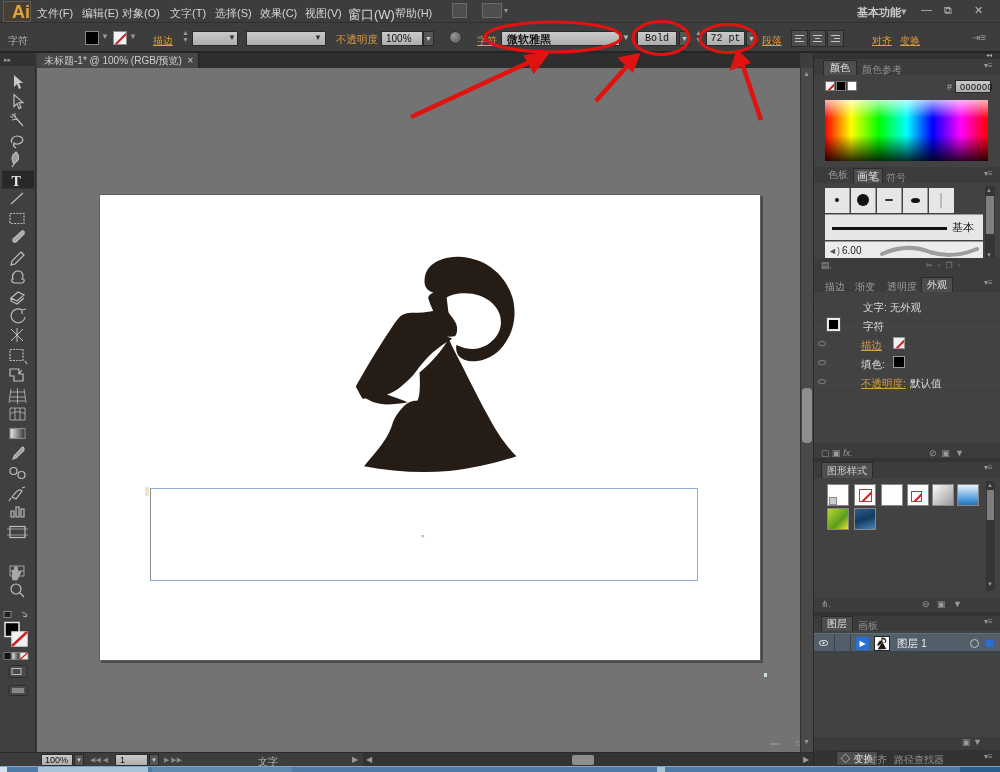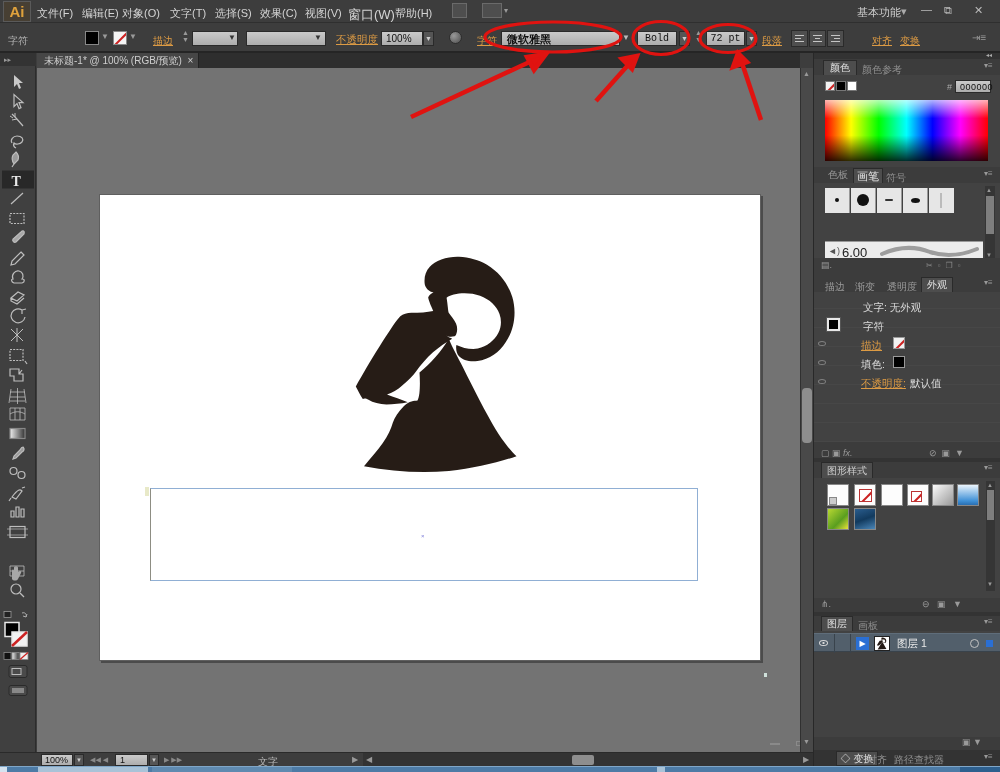--- a/index.html
+++ b/index.html
@@ -9,34 +9,34 @@
   .abs { position:absolute; }
   .txt { color:#c9c9c9; font-size:11px; white-space:nowrap; }
   .orange { color:#dd9b44; }
   .field { background:linear-gradient(#cacaca,#adadad); border:1px solid #2a2a2a; color:#111; }
 </style>
 </head>
 <body>
 <div id="app">
 
   <div class="abs" id="menubar" style="left:0;top:0;width:1000px;height:23px;background:#3d3d3d;border-bottom:1px solid #2f2f2f;">
-    <div class="abs" style="left:3px;top:1px;width:28px;height:21px;background:#473f33;border:1px solid #5a5a5a;color:#e0a23c;font-weight:bold;font-size:15px;text-align:center;line-height:20px;">Ai</div>
+    <div class="abs" style="left:3px;top:1px;width:28px;height:21px;background:#473f33;border:1px solid #5a5a5a;color:#e0a23c;font-weight:bold;font-size:18px;text-align:right;line-height:20px;">Ai</div>
     <div class="abs txt" style="left:37px;top:6px;font-size:11px;color:#d4d4d4;">文件(F)</div>
     <div class="abs txt" style="left:82px;top:6px;font-size:11px;color:#d4d4d4;">编辑(E)</div>
     <div class="abs txt" style="left:122px;top:6px;font-size:11px;color:#d4d4d4;">对象(O)</div>
     <div class="abs txt" style="left:170px;top:6px;font-size:11px;color:#d4d4d4;">文字(T)</div>
     <div class="abs txt" style="left:215px;top:6px;font-size:11px;color:#d4d4d4;">选择(S)</div>
     <div class="abs txt" style="left:260px;top:6px;font-size:11px;color:#d4d4d4;">效果(C)</div>
     <div class="abs txt" style="left:305px;top:6px;font-size:11px;color:#d4d4d4;">视图(V)</div>
     <div class="abs txt" style="left:348px;top:6px;font-size:13px;color:#d4d4d4;">窗口(W)</div>
     <div class="abs txt" style="left:395px;top:6px;font-size:11px;color:#d4d4d4;">帮助(H)</div>
     <div class="abs" style="left:452px;top:3px;width:15px;height:15px;background:#4e4e4e;border:1px solid #6a6a6a;"></div>
     <div class="abs" style="left:482px;top:3px;width:20px;height:15px;background:#4e4e4e;border:1px solid #6a6a6a;"></div>
     <div class="abs txt" style="left:504px;top:6px;font-size:8px;color:#999;">▾</div>
-    <div class="abs txt" style="left:857px;top:5px;font-size:11px;color:#cccccc;">基本功能</div>
+    <div class="abs txt" style="left:857px;top:5px;font-size:11px;color:#cccccc;font-weight:bold;">基本功能</div>
     <div class="abs txt" style="left:901px;top:5px;color:#aaa;">▾</div>
     <div class="abs txt" style="left:921px;top:3px;color:#bbb;">—</div>
     <div class="abs txt" style="left:944px;top:4px;color:#bbb;">⧉</div>
     <div class="abs txt" style="left:974px;top:4px;color:#bbb;">✕</div>
   </div>
 
   <div class="abs" id="controlbar" style="left:0;top:24px;width:1000px;height:29px;background:#3d3d3d;border-bottom:2px solid #252525;">
     <div class="abs txt" style="left:8px;top:10px;font-size:10px;color:#b5b5b5;">字符</div>
 
     <div class="abs" style="left:85px;top:7px;width:14px;height:14px;background:#000;border:1px solid #888;"></div>
@@ -44,21 +44,21 @@
     <div class="abs" style="left:113px;top:7px;width:14px;height:14px;background:#f5f5f5;border:1px solid #888;overflow:hidden;">
       <div class="abs" style="left:-2px;top:5px;width:20px;height:2px;background:#cc2222;transform:rotate(-45deg);"></div>
     </div>
     <div class="abs txt" style="left:129px;top:8px;font-size:8px;color:#999;">▼</div>
     <div class="abs txt orange" style="left:153px;top:10px;font-size:10px;text-decoration:underline;">描边</div>
     <div class="abs txt" style="left:182px;top:5px;font-size:7px;color:#999;">▲<br>▼</div>
     <div class="abs field" style="left:192px;top:7px;width:46px;height:15px;"></div>
     <div class="abs txt" style="left:228px;top:9px;font-size:8px;color:#333;">▼</div>
     <div class="abs field" style="left:246px;top:7px;width:80px;height:15px;"></div>
     <div class="abs txt" style="left:314px;top:9px;font-size:8px;color:#333;">▼</div>
-    <div class="abs txt orange" style="left:336px;top:9px;font-size:10.5px;text-decoration:underline;">不透明度</div>
+    <div class="abs txt orange" style="left:336px;top:9px;font-size:10.5px;">不透明度</div>
     <div class="abs field" style="left:381px;top:7px;width:42px;height:15px;font-size:10px;line-height:14px;padding-left:4px;">100%</div>
     <div class="abs" style="left:423px;top:7px;width:11px;height:15px;background:#555;border:1px solid #2a2a2a;color:#ccc;font-size:7px;text-align:center;line-height:14px;">▼</div>
     <div class="abs" style="left:449px;top:7px;width:13px;height:13px;border-radius:7px;background:radial-gradient(circle at 35% 35%, #9a9a9a, #4c4c4c);border:1px solid #2e2e2e;"></div>
     <div class="abs txt orange" style="left:477px;top:10px;font-size:10px;text-decoration:underline;">字符</div>
     <div class="abs field" style="left:501px;top:7px;width:119px;height:15px;font-size:11px;line-height:14px;padding-left:5px;font-weight:bold;">微软雅黑</div>
     <div class="abs txt" style="left:622px;top:9px;font-size:8px;color:#bbb;">▼</div>
     <div class="abs field" style="left:637px;top:7px;width:40px;height:15px;font-family:'Liberation Mono',monospace;font-size:10px;line-height:14px;text-align:center;">Bold</div>
     <div class="abs" style="left:679px;top:7px;width:11px;height:15px;background:#555;border:1px solid #2a2a2a;color:#ccc;font-size:7px;text-align:center;line-height:14px;">▼</div>
     <div class="abs txt" style="left:695px;top:5px;font-size:7px;color:#999;">▲<br>▼</div>
     <div class="abs field" style="left:706px;top:7px;width:39px;height:15px;font-family:'Liberation Mono',monospace;font-size:10px;line-height:14px;text-align:center;">72 pt</div>
@@ -293,23 +293,27 @@
         </div>
       <div class="abs" style="left:63px;top:5px;width:25px;height:25px;background:#e6e6e6;border-right:1px solid #999;">
           <div class="abs" style="left:8px;top:11px;width:8px;height:2px;background:#333;border-radius:1px;"></div>
         </div>
       <div class="abs" style="left:89px;top:5px;width:25px;height:25px;background:#e6e6e6;border-right:1px solid #999;">
           <div class="abs" style="left:8px;top:10px;width:9px;height:5px;background:#111;border-radius:50%;"></div>
         </div>
       <div class="abs" style="left:115px;top:5px;width:25px;height:25px;background:#e6e6e6;">
           <div class="abs" style="left:11px;top:5px;width:2px;height:15px;background:#bbb;"></div>
         </div>
+      <div class="abs" style="left:11px;top:31px;width:158px;height:26px;background:#e6e6e6;border-top:1px solid #999;">
+        <div class="abs" style="left:7px;top:12px;width:115px;height:3px;background:#111;"></div>
+        <div class="abs" style="left:127px;top:5px;color:#222;font-size:11px;">基本</div>
+      </div>
       <div class="abs" style="left:11px;top:58px;width:158px;height:18px;background:#ececec;border-top:1px solid #999;">
         <div class="abs" style="left:3px;top:4px;color:#555;font-size:9px;">◄)</div>
-        <div class="abs" style="left:17px;top:3px;color:#222;font-size:13px;">6.00</div>
+        <div class="abs" style="left:17px;top:3px;color:#222;font-size:10px;">6.00</div>
         <svg class="abs" style="left:55px;top:2px;" width="100" height="14" viewBox="0 0 100 14">
             <path d="M2 10 C 20 2 35 2 50 8 C 65 13 80 12 97 5" stroke="#8a8a8a" stroke-width="4" fill="none" stroke-linecap="round" opacity="0.8"></path>
           </svg>
       </div>
       <div class="abs" style="left:171px;top:3px;width:10px;height:74px;background:#353535;">
         <div class="abs" style="left:1px;top:1px;color:#999;font-size:6px;">▲</div>
         <div class="abs" style="left:1px;top:10px;width:8px;height:38px;background:#7e7e7e;"></div>
         <div class="abs" style="left:1px;top:66px;color:#999;font-size:6px;">▼</div>
       </div>
     </div>

